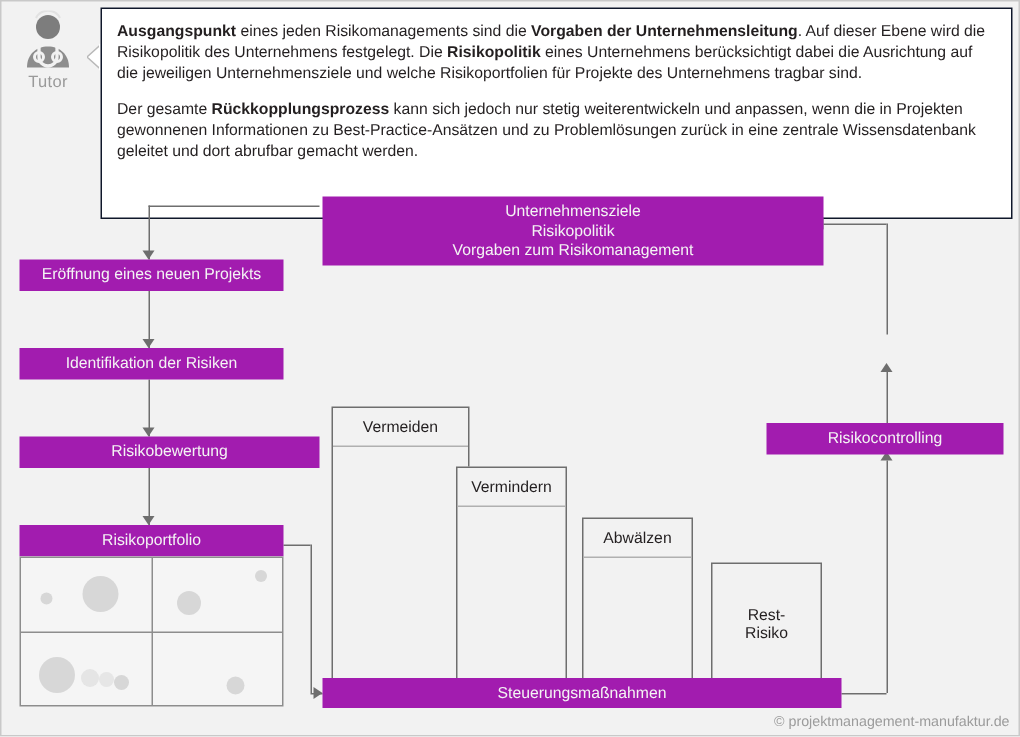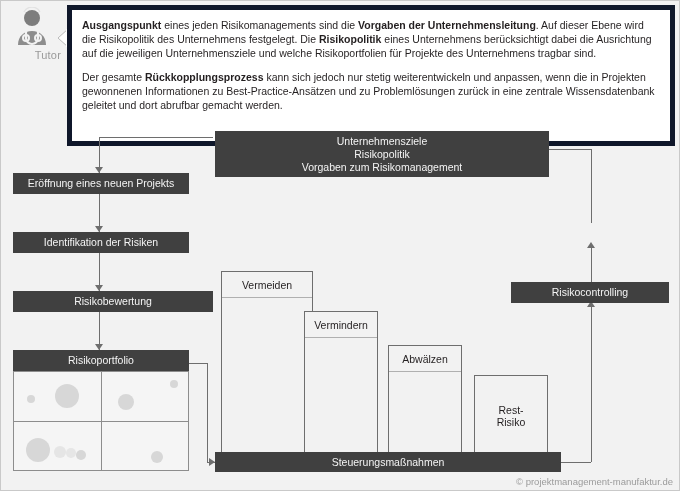--- a/index.html
+++ b/index.html
@@ -6,37 +6,37 @@
   body{
     width:680px;height:491px;
     background:#f2f2f2;
     font-family:"Liberation Sans", sans-serif;
     overflow:hidden;
   }
   #stage{position:relative;width:680px;height:491px;background:#f2f2f2;
          border:1px solid #c9c9c9;box-sizing:border-box;}
 
   
-  .tutor{position:absolute;left:2px;top:6px;width:58px;text-align:right;}
+  .tutor{position:absolute;left:2px;top:6px;width:58px;text-align:center;}
   .tutor svg{display:block;margin:0 auto;}
   .tutor-label{font-size:11px;color:#9a9a9a;margin-top:2px;letter-spacing:.2px;}
 
   
   .bubble{position:absolute;left:66px;top:4px;width:608px;height:141px;
-          background:#fff;border:5px solid #0f172a;box-sizing:border-box;
+          background:#fff;border:1px solid #0f172a;box-sizing:border-box;
           padding:8px 10px 6px 10px;}
   .bubble p{margin:0 0 10px 0;font-size:10.5px;line-height:14px;color:#231f20;
             text-align:left;}
   .bubble p:last-child{margin-bottom:0;}
   .bubble b{font-weight:bold;}
   .tail{position:absolute;left:57px;top:28px;width:10px;height:18px;}
   .tail svg{display:block;}
 
   
-  .gbox{position:absolute;background:#404040;color:#f4f4f4;
+  .gbox{position:absolute;background:#a21caf;color:#f4f4f4;
         font-size:10.5px;display:flex;align-items:center;justify-content:center;
         text-align:center;line-height:13px;box-sizing:border-box;}
 
   
   .col{position:absolute;background:#f2f2f2;border:1px solid #6e6e6e;
        box-sizing:border-box;}
   .col .cap{height:26px;border-bottom:1px solid #b0b0b0;
             display:flex;align-items:center;justify-content:center;
             font-size:10.5px;color:#231f20;box-sizing:border-box;}
   .col.noline{display:flex;align-items:center;justify-content:center;}

